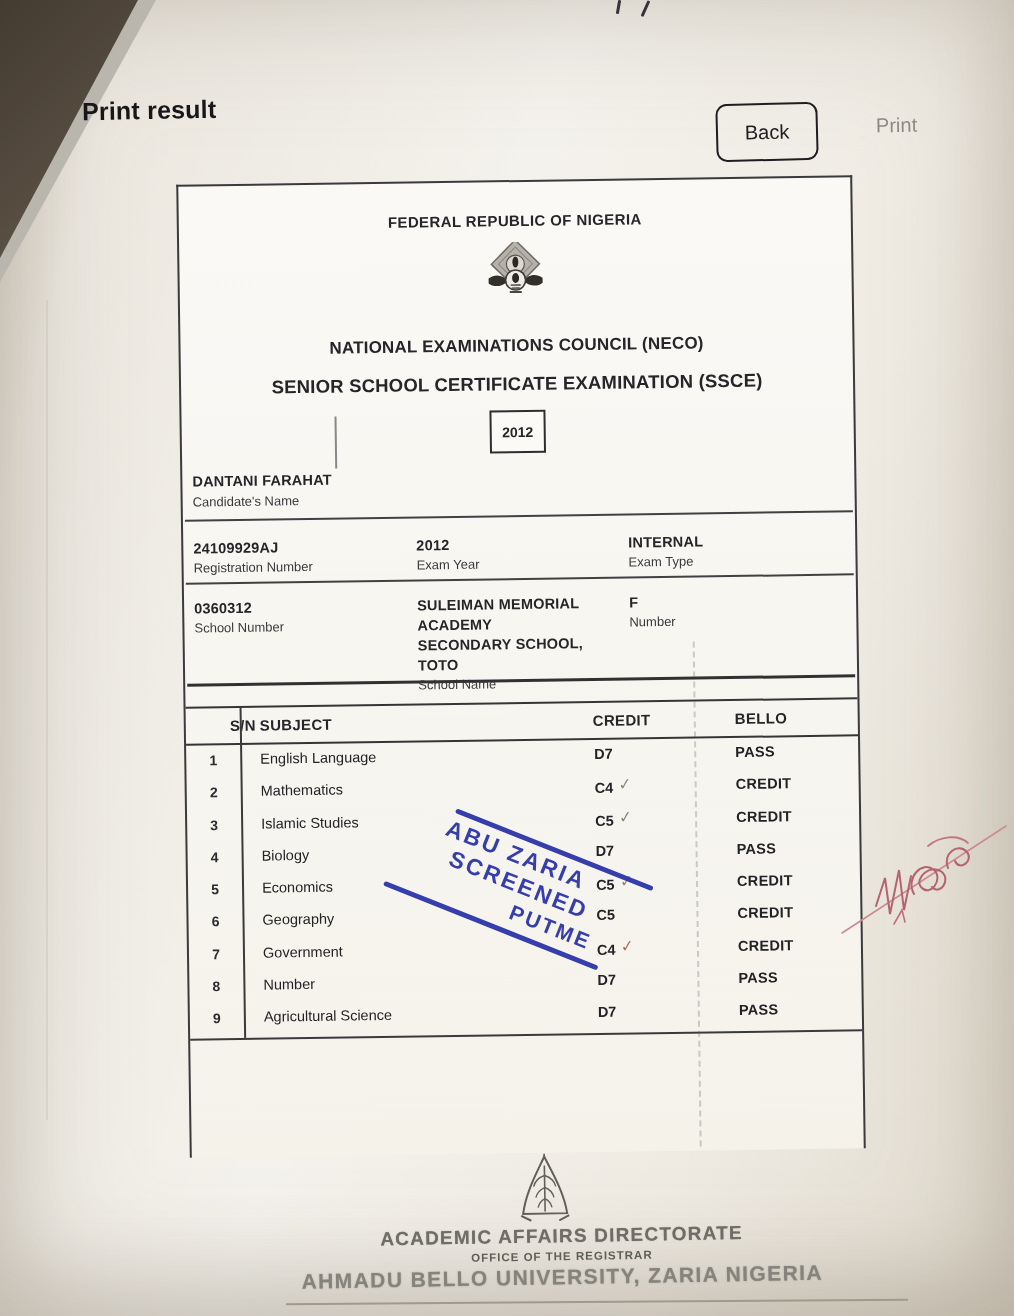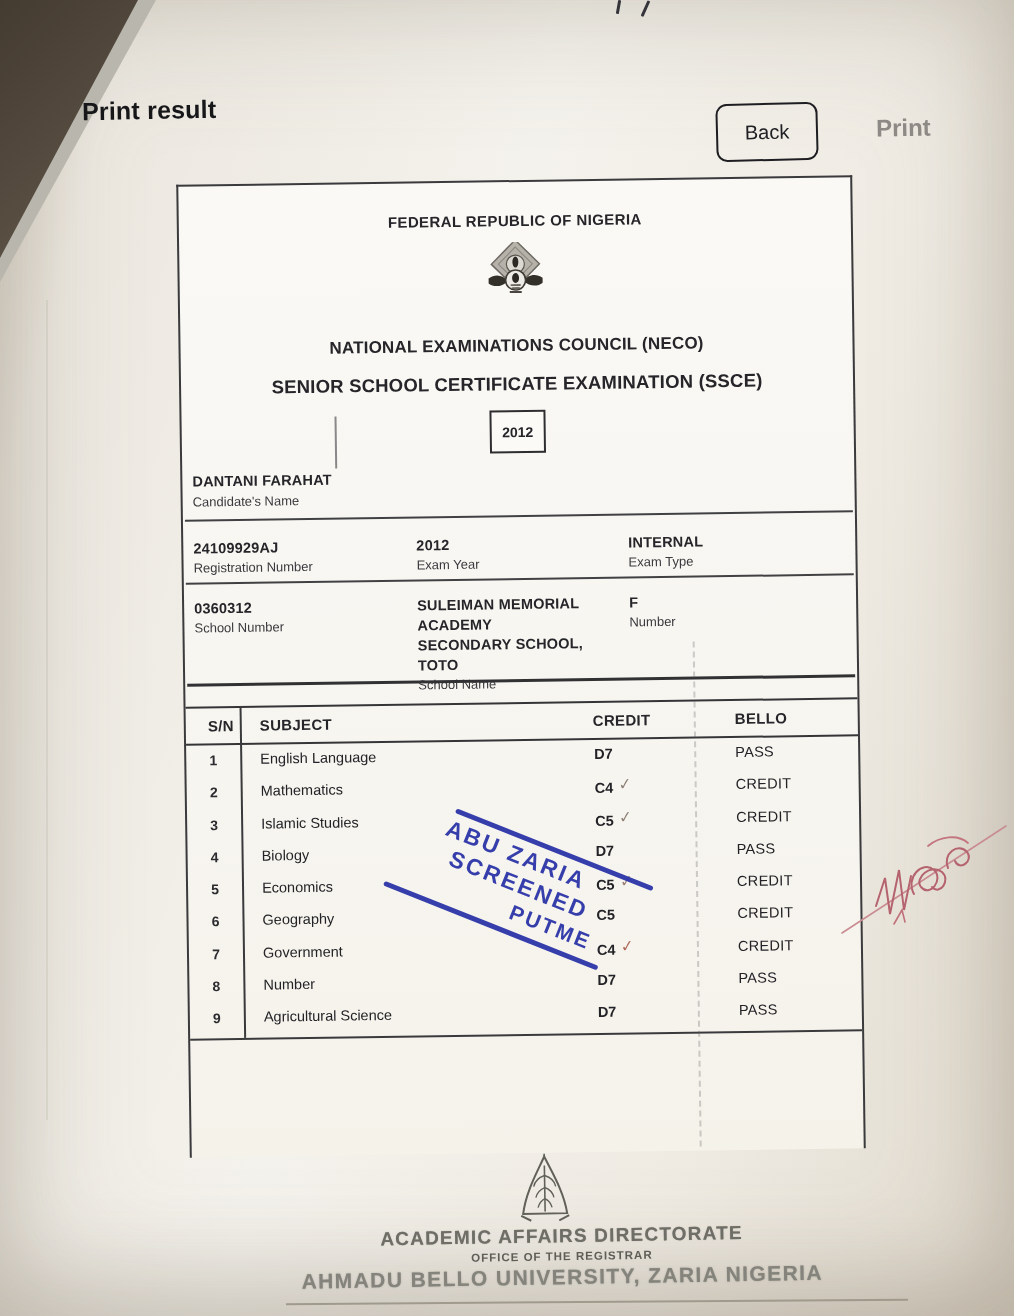--- a/index.html
+++ b/index.html
@@ -35,21 +35,21 @@
     transform:rotate(-1deg);
   }
   .back-button {
     position:absolute; left:716px; top:103px; width:102px; height:58px;
     border:2px solid #1e1e22; border-radius:11px; background:transparent;
     font-family:"Liberation Sans",sans-serif; font-size:20px; color:#202024;
     transform:rotate(-1.5deg); cursor:pointer;
   }
   .print-label {
     position:absolute; left:876px; top:114px;
-    font-size:24px; color:#8d8a85; transform:rotate(-1deg);font-weight:bold;
+    font-size:20px; color:#8d8a85; transform:rotate(-1deg);
   }
 
   
   .card {
     position:absolute; left:183px; top:180px; width:676px; height:973px;
     background:linear-gradient(180deg,#faf9f5 0%, #f7f5f0 60%, #f5f2ea 100%);
     border-top:2px solid #3b3b3e; border-left:2px solid #3b3b3e; border-right:2px solid #3b3b3e;
     transform:rotate(-0.8deg);
   }
   .ctr { text-align:center; position:absolute; left:0; right:0; }
@@ -71,31 +71,31 @@
   .f-lab { font-size:13px; color:#3a3a3e; margin-top:2px; }
   .fr1 { top:352px; } .fr2 { top:412px; }
   .fc1 { left:10px; } .fc2 { left:233px; width:170px; } .fc3 { left:445px; }
 
   
   .thead {
     position:absolute; left:0; right:0; top:520px; height:39px;
     border-top:2px solid #353538; border-bottom:2px solid #353538;
   }
   .th { position:absolute; top:9px; font-size:15px; font-weight:bold; letter-spacing:.3px; }
-  .th-sn { left:0; width:70px; text-align:center; }
+  .th-sn { left:0; width:70px; text-align:right; }
   .th-subject { left:74px; }
   .th-grade { left:407px; }
   .th-remark { left:549px; }
   .sn-sep { position:absolute; left:54px; top:520px; height:332px; width:2px; background:#3a3a3d; }
   .rows { position:absolute; left:0; right:0; top:561px; }
   .trow { position:relative; height:32.3px; }
   .c-sn { position:absolute; left:0; width:54px; text-align:center; top:5px; font-size:14px; font-weight:bold; color:#2c2c30; }
   .c-subject { position:absolute; left:74px; top:4px; font-size:14.5px; color:#232327; }
   .c-grade { position:absolute; left:408px; top:4px; font-size:14.5px; font-weight:bold; color:#232327; }
-  .c-remark { position:absolute; left:549px; top:4px; font-size:14.5px; font-weight:normal; letter-spacing:.3px; color:#232327; }
+  .c-remark { position:absolute; left:549px; top:4px; font-size:14.5px; font-weight:bold; letter-spacing:.3px; color:#232327; }
   .tick { font-size:16px; margin-left:5px; display:inline-block; transform:rotate(-6deg) translateY(-3px); font-weight:normal; }
   .tbot { position:absolute; left:0; right:0; top:852px; height:2px; background:#3a3a3d; }
   .crease {
     position:absolute; left:508px; top:462px; height:505px; width:0;
     border-left:2px dashed rgba(90,90,95,.28);
   }
   .crease2 {
     position:absolute; left:153px; top:232px; height:52px; width:2px;
     background:rgba(45,45,50,.55);
   }

